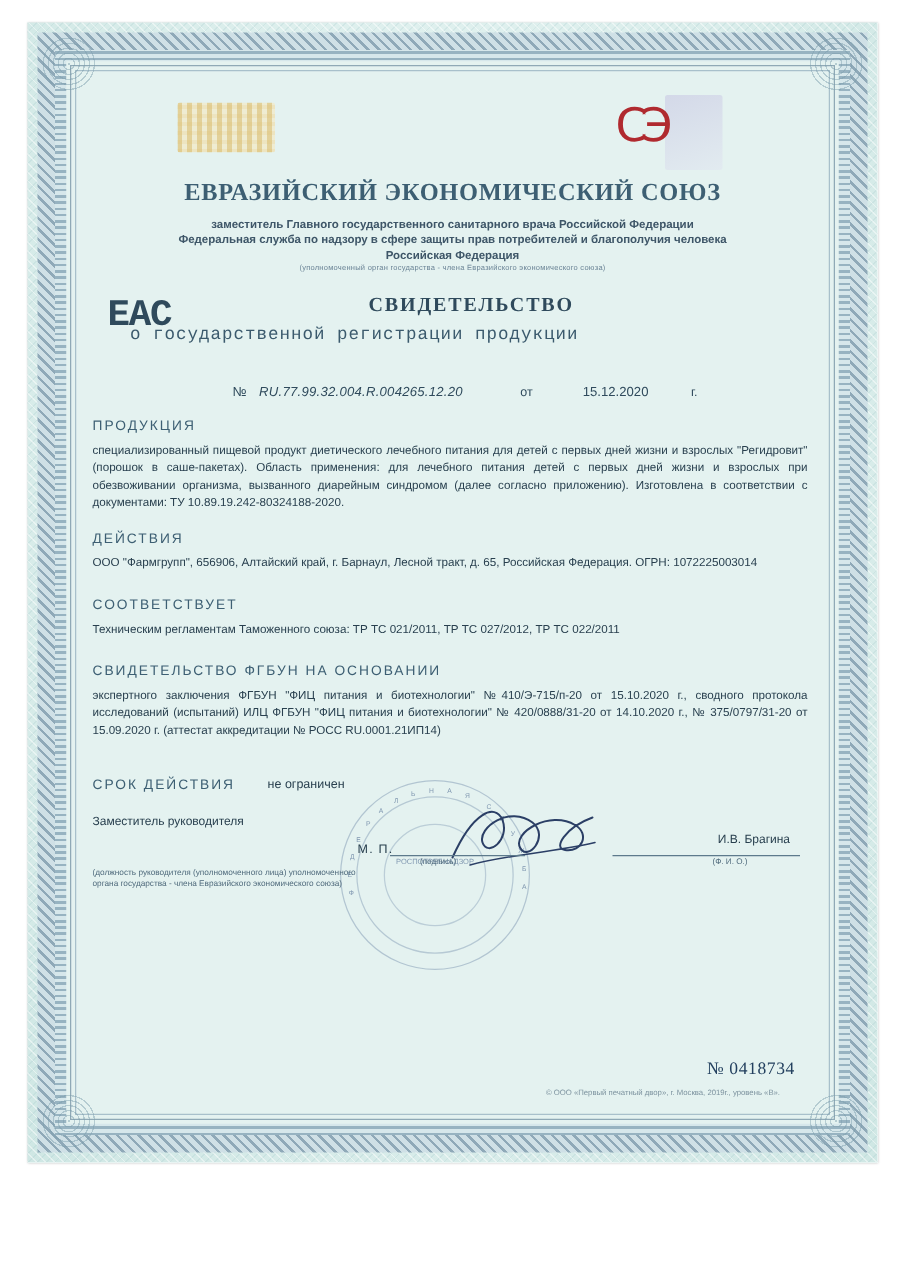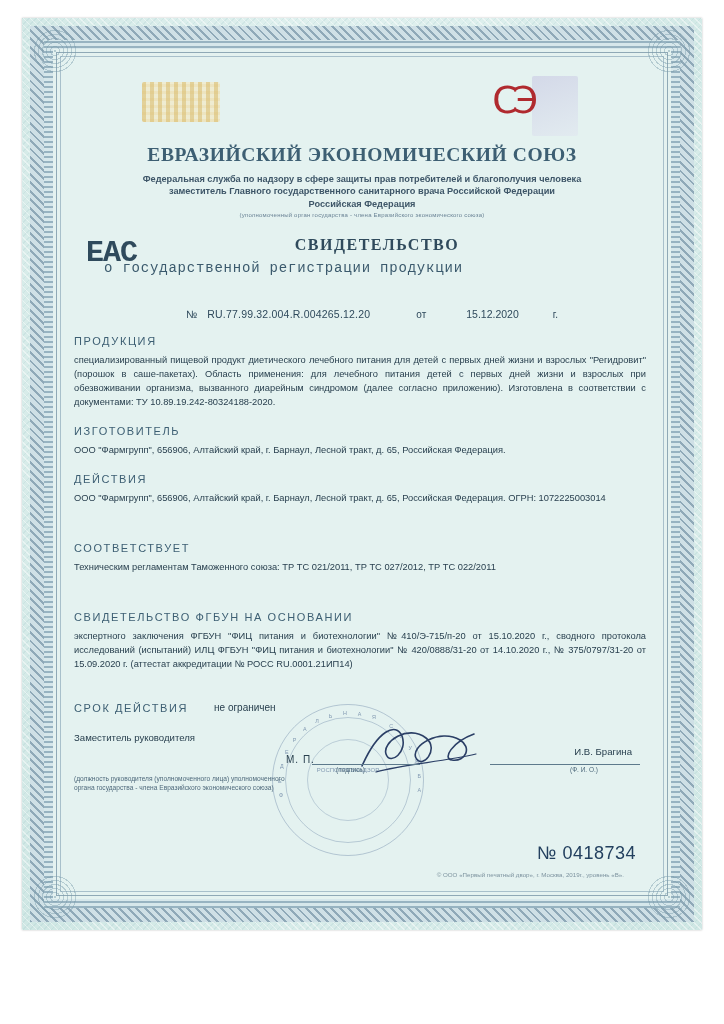--- a/index.html
+++ b/index.html
@@ -192,20 +192,21 @@
     font-size: 10px;
     color: #2f4a5c;
     padding-left: 20px;
   }
   .number-row .lbl { font-size: 10.5px; }
   .number-row .num {
     font-size: 10.5px;
     margin-left: 10px;
     margin-right: 46px;
     letter-spacing: 0.2px;
+    font-style: italic;
   }
   .number-row .ot { font-size: 10px; }
   .number-row .date {
     font-size: 10.5px;
     margin-left: 40px;
     margin-right: 34px;
   }
   .number-row .g { font-size: 10px; }
 
   
@@ -217,21 +218,21 @@
     font-weight: 400;
     margin-bottom: 7px;
   }
   .section-body {
     font-size: 9.3px;
     line-height: 1.5;
     color: #29404f;
     text-align: justify;
     padding-right: 4px;
   }
-  .gap-lg { margin-top: 36px; }
+  .gap-lg { margin-top: 20px; }
 
   
   .validity-row {
     display: flex;
     align-items: center;
     margin-top: 30px;
   }
   .validity-row .section-head { margin-bottom: 0; }
   .validity-value {
     font-size: 10px;
@@ -346,22 +347,22 @@
     position: absolute;
     left: 282px; top: -18px;
     width: 130px; height: 70px;
     pointer-events: none;
   }
 
   
   .serial {
     position: absolute;
     right: 14px; bottom: 14px;
-    font-family: Liberation Sans, sans-serif;
-    font-size: 18px;
+    font-family: Liberation Serif, serif;
+    font-size: 14px;
     color: #23405f;
     letter-spacing: 0.5px;
   }
 
   
   .printer-line {
     position: absolute;
     right: 26px;
     bottom: 0px;
     font-size: 6.2px;
@@ -385,22 +386,22 @@
 
     <div class="topband">
       <div class="holo-left"></div>
       <div class="holo-right"></div>
       <div class="eaeu-logo">CЭ</div>
     </div>
 
     <div class="union-title">ЕВРАЗИЙСКИЙ ЭКОНОМИЧЕСКИЙ СОЮЗ</div>
 
     <div class="agency">
+      <div class="bold">заместитель Главного государственного санитарного врача Российской Федерации</div>
       <div class="bold">Федеральная служба по надзору в сфере защиты прав потребителей и благополучия человека</div>
-      <div class="bold">заместитель Главного государственного санитарного врача Российской Федерации</div>
       <div class="bold">Российская Федерация</div>
     </div>
     <div class="agency-note">(уполномоченный орган государства - члена Евразийского экономического союза)</div>
 
     <div class="title-row">
       <div class="eac-mark">ЕAC</div>
       <div class="doc-title">СВИДЕТЕЛЬСТВО</div>
       <div class="doc-subtitle">о государственной регистрации продукции</div>
     </div>
 
@@ -410,24 +411,20 @@
       <span class="ot">от</span>
       <span class="date">15.12.2020</span>
       <span class="g">г.</span>
     </div>
 
     <div class="section">
       <div class="section-head">ПРОДУКЦИЯ</div>
       <div class="section-body">специализированный пищевой продукт диетического лечебного питания для детей с первых дней жизни и взрослых "Регидровит" (порошок в саше-пакетах). Область применения: для лечебного питания детей с первых дней жизни и взрослых при обезвоживании организма, вызванного диарейным синдромом (далее согласно приложению). Изготовлена в соответствии с документами: ТУ 10.89.19.242-80324188-2020.</div>
     </div>
 
-    <div class="section">
-      <div class="section-head">ИЗГОТОВИТЕЛЬ</div>
-      <div class="section-body">ООО "Фармгрупп", 656906, Алтайский край, г. Барнаул, Лесной тракт, д. 65, Российская Федерация.</div>
-    </div>
 
     <div class="section">
       <div class="section-head">ДЕЙСТВИЯ</div>
       <div class="section-body">ООО "Фармгрупп", 656906, Алтайский край, г. Барнаул, Лесной тракт, д. 65, Российская Федерация. ОГРН: 1072225003014</div>
     </div>
 
     <div class="section gap-lg">
       <div class="section-head">СООТВЕТСТВУЕТ</div>
       <div class="section-body">Техническим регламентам Таможенного союза: ТР ТС 021/2011, ТР ТС 027/2012, ТР ТС 022/2011</div>
     </div>

